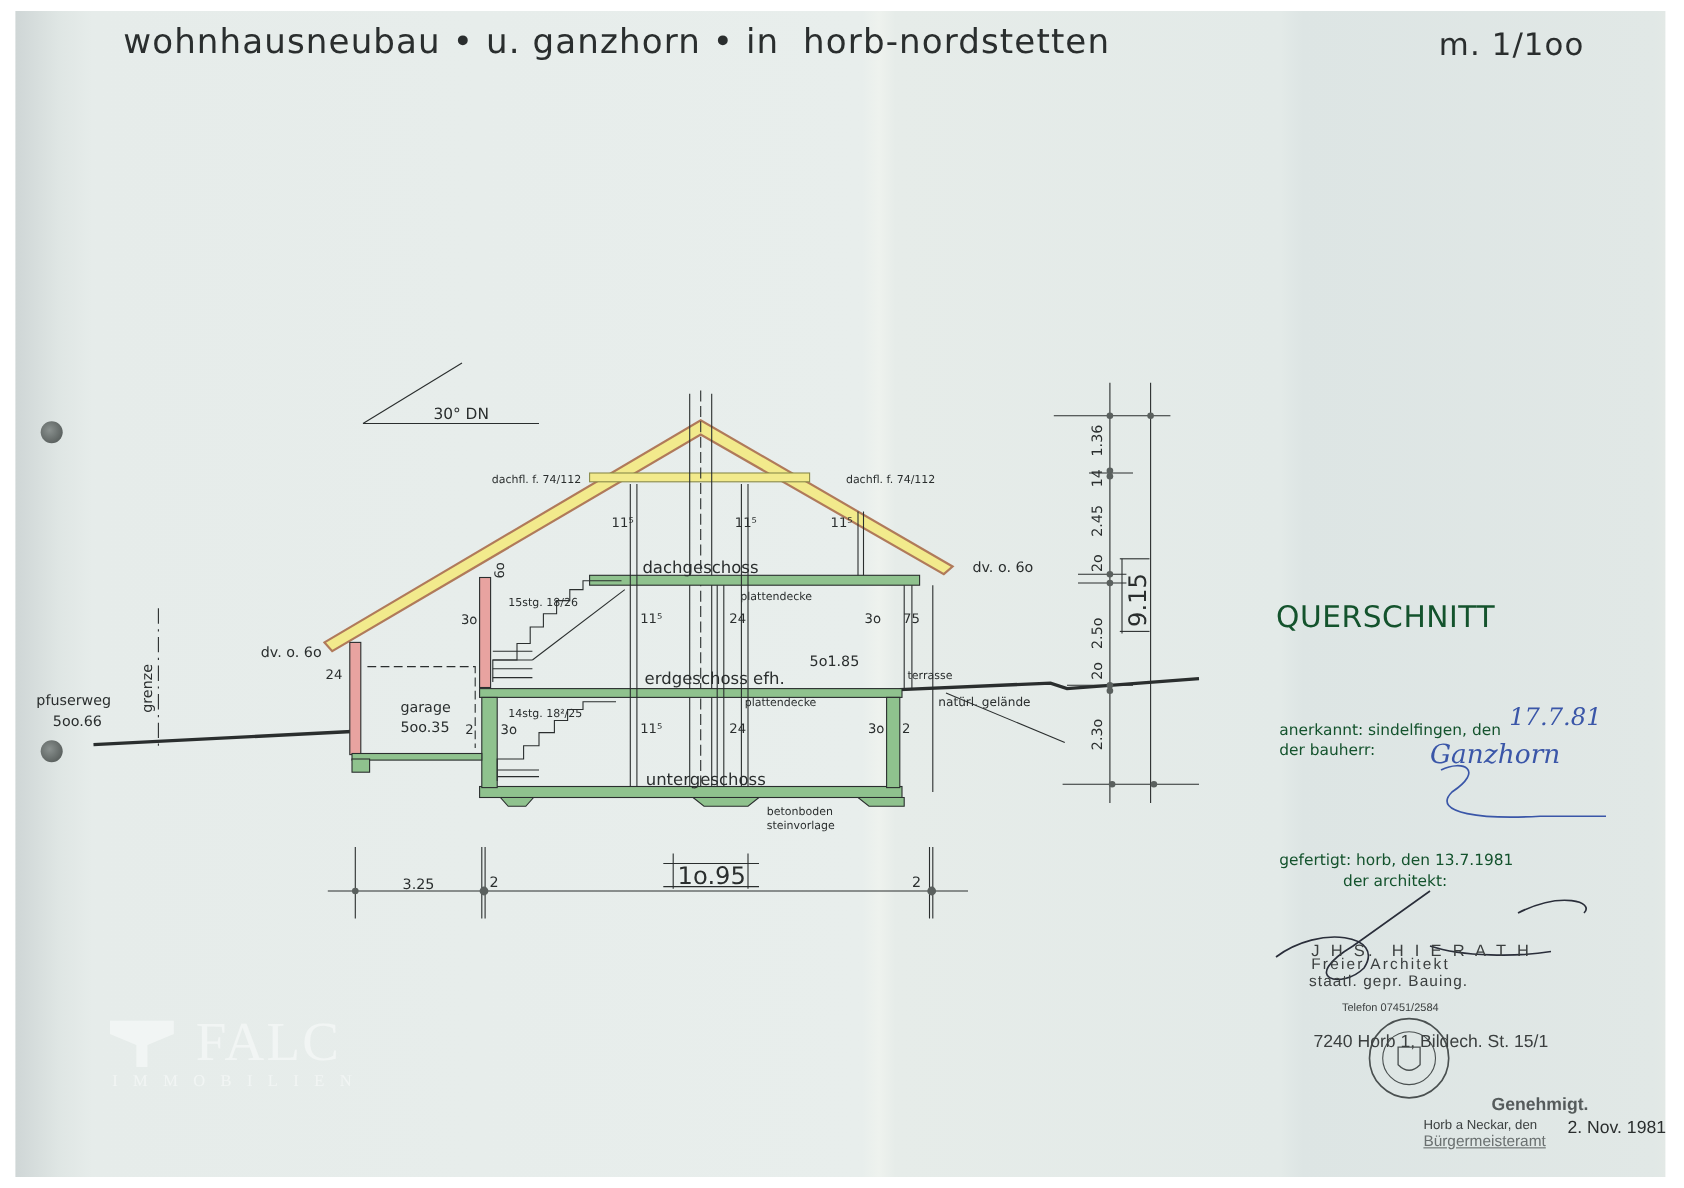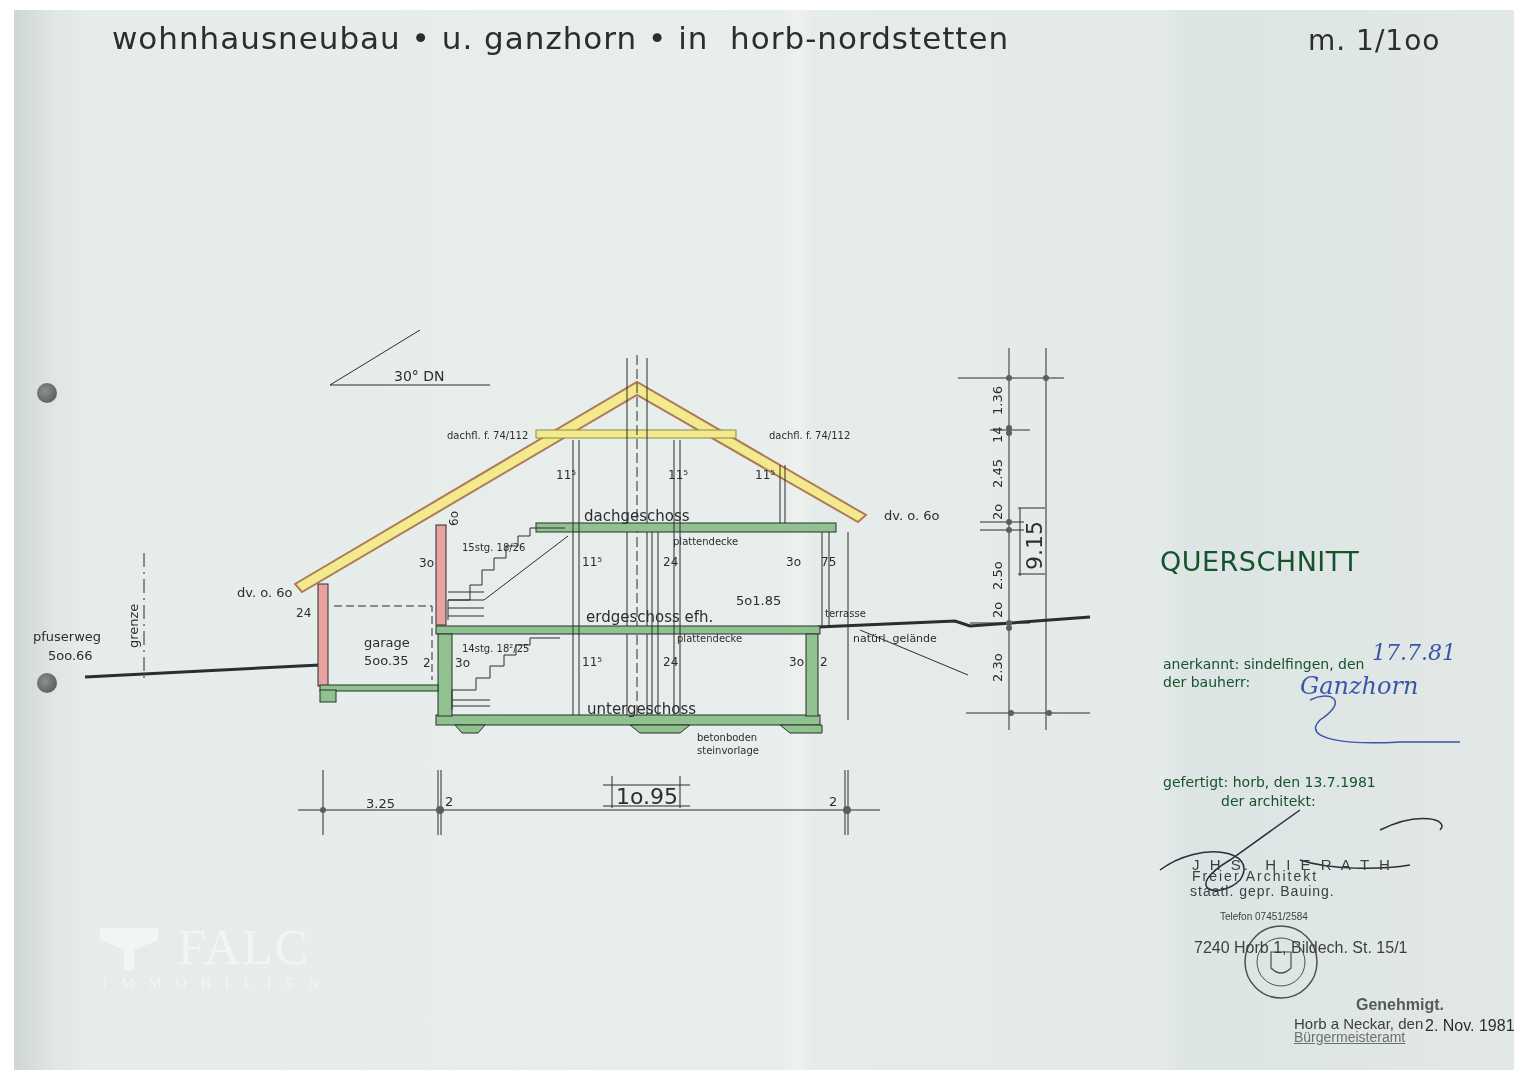--- a/index.html
+++ b/index.html
@@ -223,21 +223,21 @@
 <div class="note" style="left:1163px; top:774px;">gefertigt: horb, den 13.7.1981</div>
 <div class="note" style="left:1221px; top:793px;">der architekt:</div>
 
 <div class="stamp" style="left:1192px; top:856px; font-size:15px; letter-spacing:3px;">J H S.  H I E R A T H</div>
 <div class="stamp" style="left:1192px; top:868px; font-size:14px; letter-spacing:2px;">Freier Architekt</div>
 <div class="stamp" style="left:1190px; top:883px; font-size:14px; letter-spacing:1px;">staatl. gepr. Bauing.</div>
 <div class="stamp" style="left:1194px; top:898px; font-size:16px;margin-top:41px;">7240 Horb 1, Bildech. St. 15/1</div>
 <div class="stamp" style="left:1220px; top:911px; font-size:10px;">Telefon 07451/2584</div>
 
 <div class="stamp" style="left:1356px; top:996px; font-size:16px; font-weight:bold; color:#555b5b;">Genehmigt.</div>
-<div class="stamp" style="left:1294px; top:1015px; font-size:15px;">Horb a Neckar, den</div>
+<div class="stamp" style="left:1294px; top:1015px; font-size:12px;">Horb a Neckar, den</div>
 <div class="stamp" style="left:1425px; top:1017px; font-size:16px; font-weight:normal; color:#2a2e2e;">2. Nov. 1981</div>
 <div class="stamp" style="left:1294px; top:1029px; font-size:14px; color:#6a7070;text-decoration:underline;">Bürgermeisteramt</div>
 
 <div class="watermark">
   <svg class="logo" viewBox="0 0 62 46">
     <path d="M2,2 L60,2 L60,14 L36,24 L36,44 L26,44 L26,24 L2,14 Z" fill="#f4f7f6"></path>
   </svg>
   <span class="brand">FALC</span>
   <span class="sub">IMMOBILIEN</span>
 </div>

